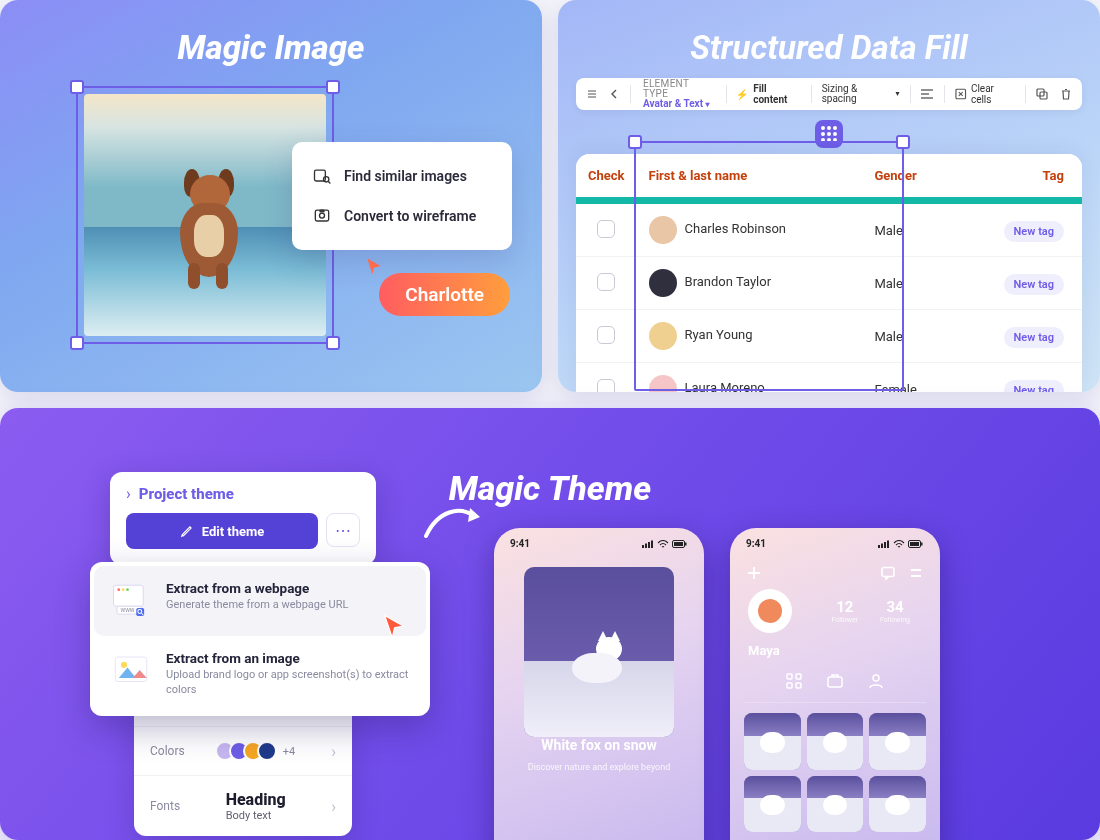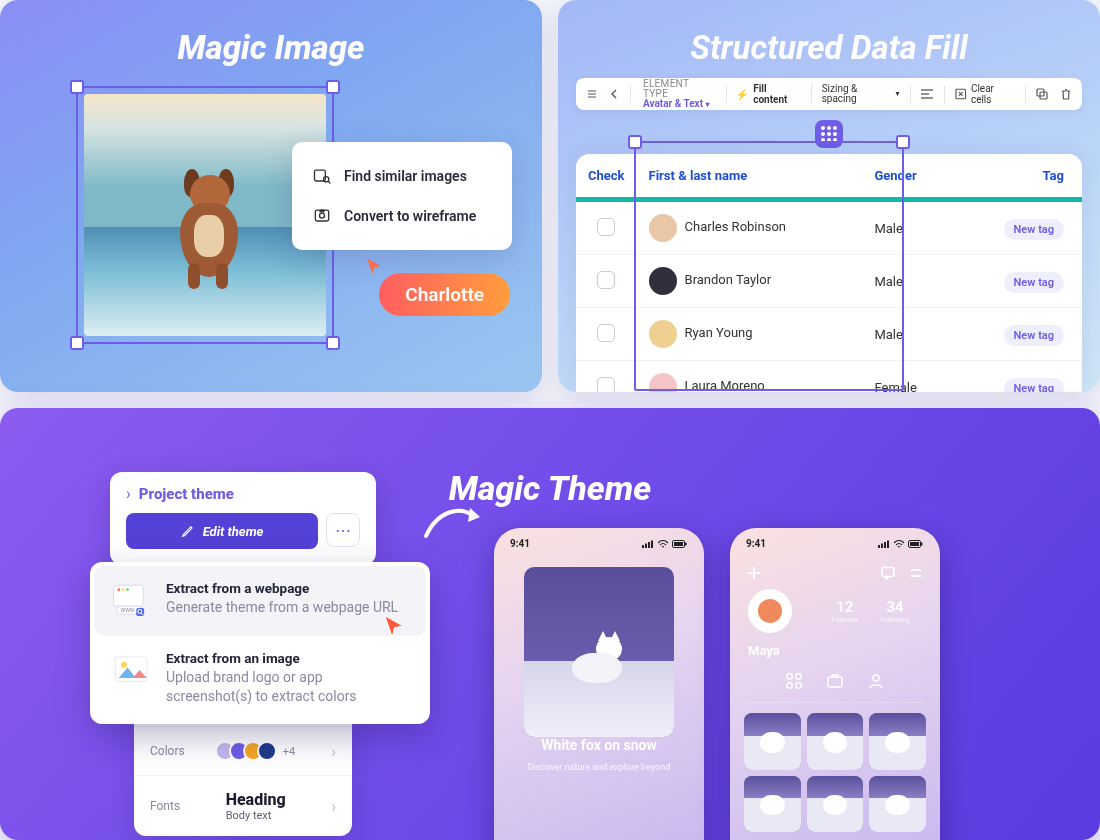--- a/index.html
+++ b/index.html
@@ -52,45 +52,45 @@
   .gridbtn{position:absolute;top:120px;left:50%;transform:translateX(-50%);width:28px;height:28px;border-radius:8px;background:#6e5de6;display:flex;align-items:center;justify-content:center;cursor:pointer;}
   .gridbtn span{display:grid;grid-template-columns:repeat(3,4px);grid-gap:2px;}
   .gridbtn i{width:4px;height:4px;border-radius:50%;background:#fff;}
 
   .table-sel{position:absolute;left:76px;top:141px;width:270px;height:250px;border:2px solid #6e5de6;pointer-events:none;z-index:3;border-radius:2px;}
   .table-sel .h{position:absolute;width:14px;height:14px;background:#fff;border:2px solid #6e5de6;border-radius:3px;}
   .table-sel .ht{left:-8px;top:-8px;} .table-sel .hr{right:-8px;top:-8px;}
 
   .tablecard{position:absolute;top:154px;left:18px;right:18px;bottom:0;background:#fff;border-radius:14px 14px 0 0;box-shadow:0 -2px 20px rgba(40,40,100,.08);overflow:hidden;}
   .tablecard table{width:100%;border-collapse:collapse;font-size:13px;}
-  .tablecard th{text-align:left;font-weight:700;color:#1d4ed8;padding:14px 12px;border-bottom:5px solid #14b8a6;background:#fff;font-size:13px;}
+  .tablecard th{text-align:left;font-weight:700;color:#c2410c;padding:14px 12px;border-bottom:7px solid #14b8a6;background:#fff;font-size:13px;}
   .tablecard td{padding:12px 12px;border-bottom:1px solid #f1f1f6;color:#333;}
   .tablecard .chk{width:18px;height:18px;border:1.5px solid #c9c9d6;border-radius:5px;display:inline-block;cursor:pointer;}
   .tablecard .ava{width:28px;height:28px;border-radius:50%;display:inline-block;vertical-align:middle;margin-right:8px;}
   .tablecard .tag{font-size:11px;color:#6e5de6;background:#efeefd;padding:4px 10px;border-radius:999px;font-weight:600;cursor:pointer;}
   .tablecard th:nth-child(1),.tablecard td:nth-child(1){width:60px;text-align:center;}
   .tablecard th:nth-child(4),.tablecard td:nth-child(4){text-align:right;padding-right:18px;}
 
   
   .mt-left{position:absolute;left:110px;top:64px;width:266px;}
   .panel{background:#fff;border-radius:12px;box-shadow:0 8px 28px rgba(30,20,90,.25);}
   .panel .ph{display:flex;align-items:center;justify-content:space-between;padding:12px 16px 10px;}
   .panel .ph .t{color:#6e5de6;font-weight:800;font-size:15px;}
   .panel .ph .chev{color:#6e5de6;font-size:16px;}
   .editbtn{margin:0 16px 14px;height:36px;border-radius:8px;background:#5441d6;color:#fff;display:flex;align-items:center;justify-content:center;gap:8px;font-size:13px;font-weight:700;cursor:pointer;}
   .morebtn{position:absolute;right:16px;top:52px;width:34px;height:34px;border-radius:8px;border:1px solid #e4e1f7;display:flex;align-items:center;justify-content:center;color:#6e5de6;cursor:pointer;background:#fff;}
   .panel .editrow{display:flex;gap:8px;padding:0 16px 14px;}
-  .panel .editrow .editbtn{margin:0;flex:1;font-style:italic;}
+  .panel .editrow .editbtn{margin:0;flex:1;}
 
   .extract{position:absolute;left:90px;top:154px;width:340px;background:#fff;border-radius:12px;box-shadow:0 12px 34px rgba(30,20,90,.3);padding:4px;z-index:4;}
   .extract .opt{display:flex;gap:14px;padding:14px 16px;border-radius:10px;cursor:pointer;}
   .extract .opt.sel{background:#f3f3f8;}
   .extract .opt .oicon{width:42px;height:42px;flex:0 0 42px;display:flex;align-items:center;justify-content:center;}
   .extract .opt .ot{font-size:13.5px;font-weight:700;color:#24243a;}
-  .extract .opt .od{font-size:14px;color:#8a8aa0;line-height:1.35;margin-top:2px;}
+  .extract .opt .od{font-size:11px;color:#8a8aa0;line-height:1.35;margin-top:2px;}
   .cursor-red{position:absolute;left:380px;top:204px;z-index:6;}
 
   .panel2{position:absolute;left:134px;top:294px;width:218px;background:#fff;border-radius:0 0 12px 12px;box-shadow:0 8px 28px rgba(30,20,90,.2);z-index:2;padding-top:24px;}
   .panel2 .row{display:flex;align-items:center;justify-content:space-between;padding:14px 16px;border-top:1px solid #f0f0f5;}
   .panel2 .lbl{font-size:12px;color:#8a8aa0;}
   .swatches{display:flex;align-items:center;gap:-4px;}
   .swatches span{width:20px;height:20px;border-radius:50%;margin-left:-6px;border:2px solid #fff;}
   .plus4{font-size:11px;color:#8a8aa0;margin-left:6px;}
   .chevr{color:#bfbfd0;font-size:16px;}
   .panel2 .fonts .h{font-size:16px;font-weight:800;color:#1c1c2e;}

